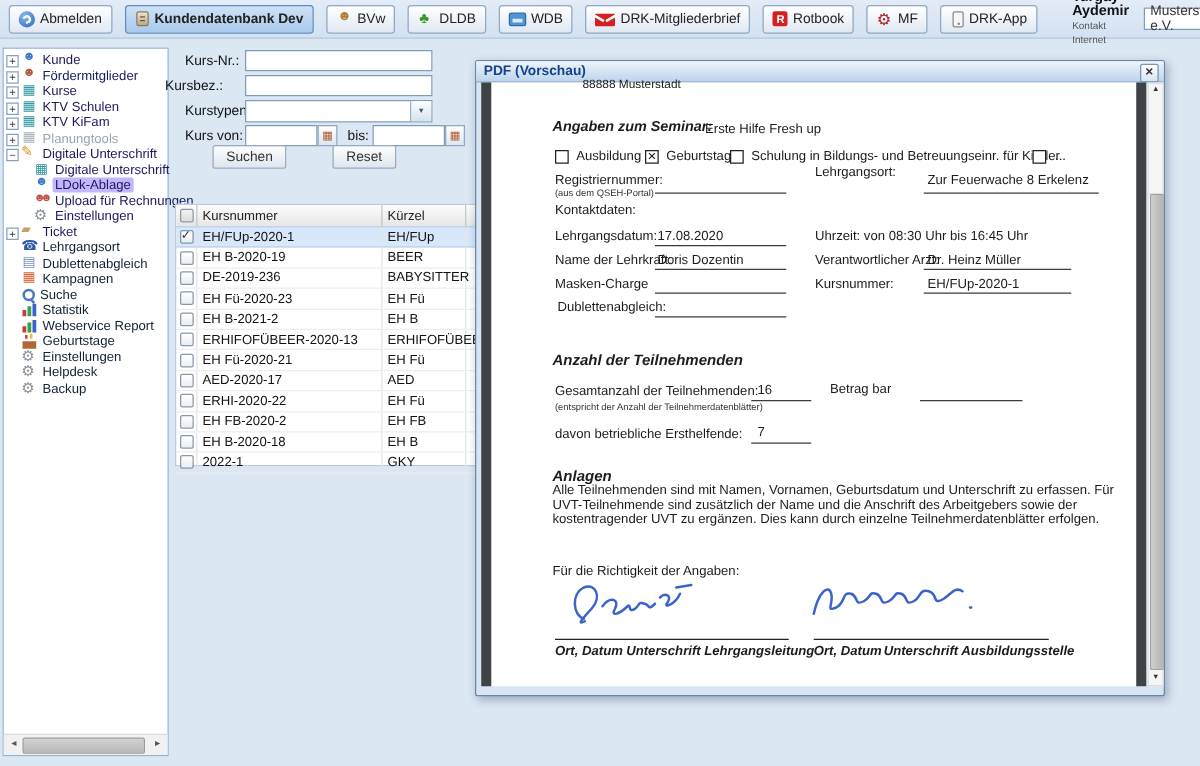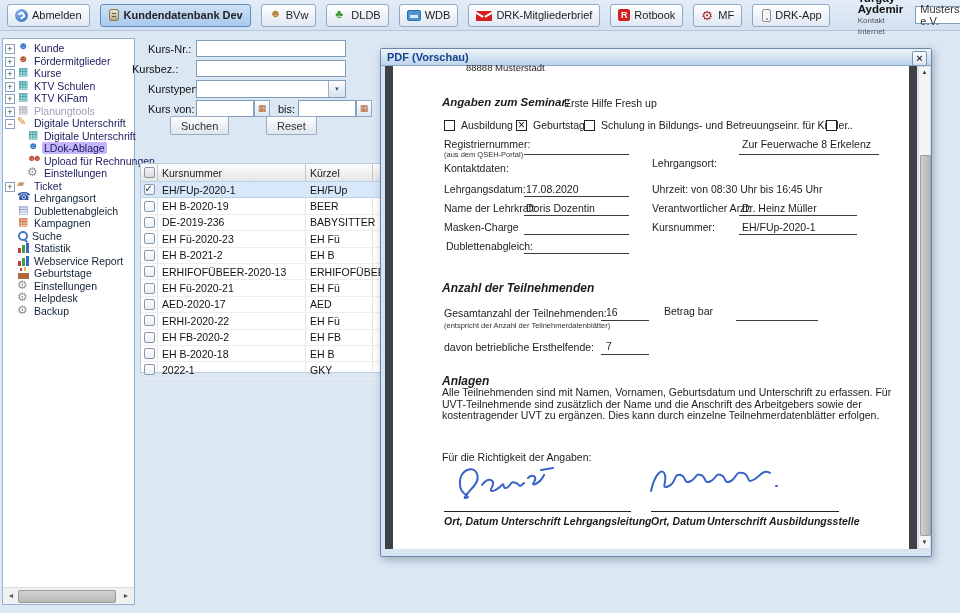--- a/index.html
+++ b/index.html
@@ -414,21 +414,21 @@
   <span class="pcb checked" style="left:135px;top:71px;"></span>
   <span class="pl" style="left:152px;top:70px;">Geburtstage</span>
   <span class="pcb" style="left:203px;top:71px;"></span>
   <span class="pl" style="left:220px;top:70px;">Schulung in Bildungs- und Betreuungseinr. für Kinder</span>
   <span class="pcb" style="left:445px;top:71px;"></span>
   <span class="pl" style="left:463px;top:70px;">...</span>
 
   <span class="pl" style="left:63px;top:89px;">Registriernummer:</span>
   <span class="pl small" style="left:63px;top:101px;">(aus dem QSEH-Portal)</span>
   <span class="uline" style="left:143px;top:105px;width:105px;"></span>
-  <span class="pl" style="left:271px;top:108px;">Lehrgangsort:</span>
+  <span class="pl" style="left:271px;top:83px;">Lehrgangsort:</span>
   <span class="pl" style="left:361px;top:89px;">Zur Feuerwache 8 Erkelenz</span>
   <span class="uline" style="left:358px;top:105px;width:140px;"></span>
   <span class="pl" style="left:63px;top:113px;">Kontaktdaten:</span>
 
   <span class="pl" style="left:63px;top:134px;">Lehrgangsdatum:</span>
   <span class="pl" style="left:145px;top:134px;">17.08.2020</span>
   <span class="uline" style="left:143px;top:147px;width:105px;"></span>
   <span class="pl" style="left:271px;top:134px;">Uhrzeit: von  08:30 Uhr  bis  16:45 Uhr</span>
 
   <span class="pl" style="left:63px;top:153px;">Name der Lehrkraft:</span>

